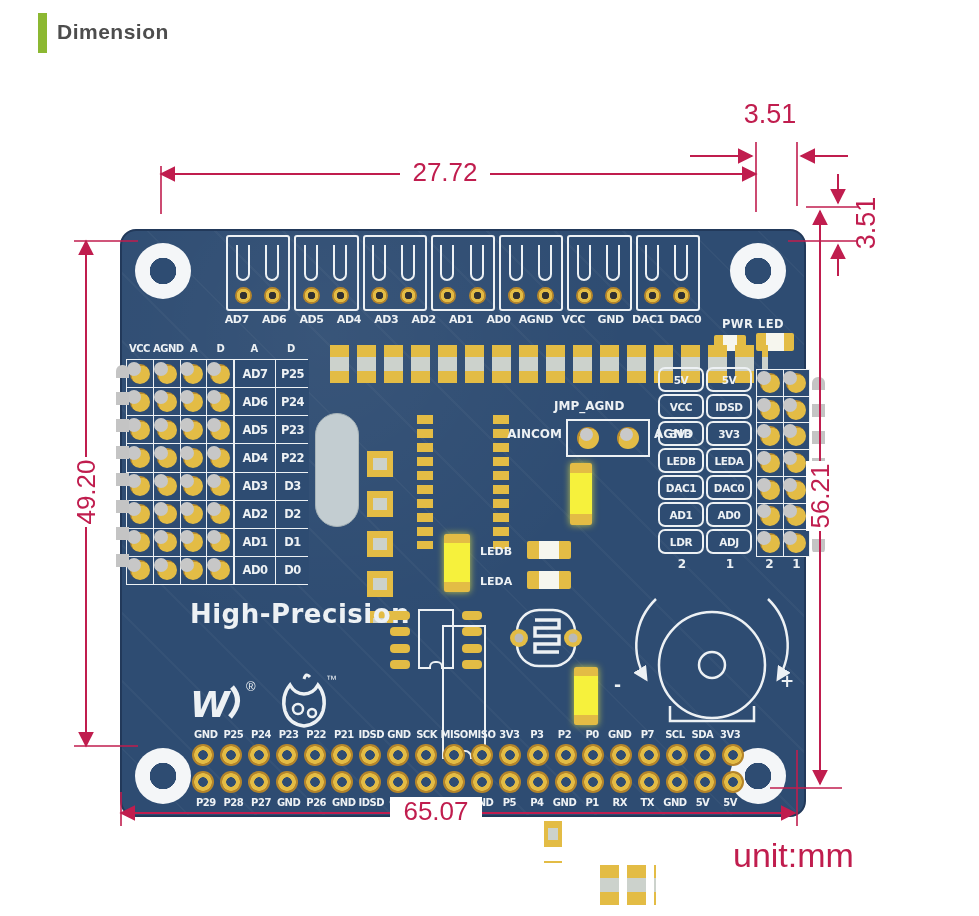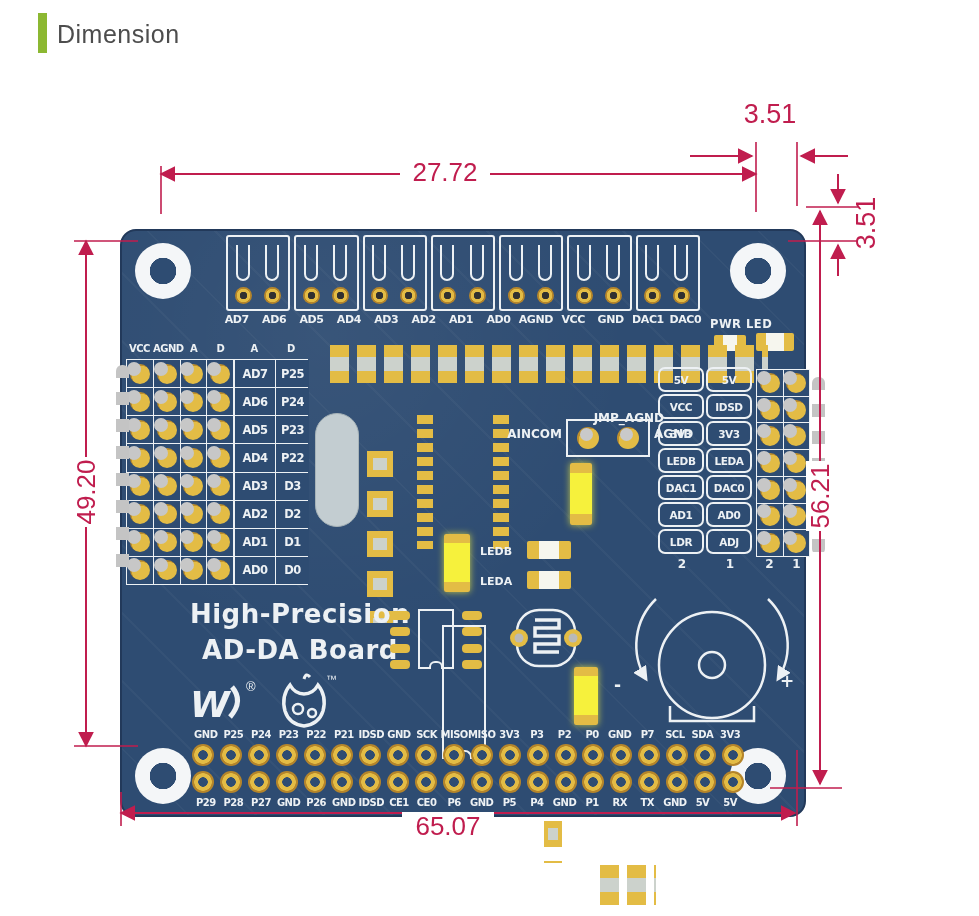--- a/index.html
+++ b/index.html
@@ -6,42 +6,42 @@
     --accent_green:#8cb832; --dimension_red:#c01d4e; --board_blue:#2e4c72;
     --silkscreen:#edf1f4; --pad_gold:#e3bc45; --header_gray:#4d4d4d;
   }
   *{margin:0;padding:0;box-sizing:border-box;}
   body{background:#fff;font-family:"Liberation Sans",sans-serif;}
   .stage{position:relative;width:979px;height:916px;background:#fff;overflow:hidden;}
   .abs{position:absolute;}
 
   
   .hdr-bar{left:38px;top:13px;width:9px;height:40px;background:var(--accent_green);}
-  .hdr-title{left:57px;top:20px;font-size:25px;font-weight:normal;color:var(--header_gray);letter-spacing:.5px;}
+  .hdr-title{left:57px;top:20px;font-size:21px;font-weight:bold;color:var(--header_gray);letter-spacing:.5px;}
 
   
   .board{left:120px;top:201px;width:686px;height:588px;background:
      radial-gradient(circle at 30% 18%,rgba(255,255,255,.05),transparent 45%),
      repeating-linear-gradient(45deg,transparent 0 46px,rgba(255,255,255,.03) 46px 48px),
      var(--board_blue);
      border:2px solid #22395a;border-radius:16px;z-index:1;margin-top:28px;}
   .hole{width:56px;height:56px;border-radius:50%;
      background:radial-gradient(circle,var(--board_blue) 0 13px,#f4f6f8 13.5px 28px);}
   .silk{color:var(--silkscreen);font-family:"DejaVu Sans",sans-serif;font-weight:bold;}
 
   
   .term-strip{left:104px;top:4px;width:474px;height:76px;display:flex;gap:4px;}
   .term-box{flex:1;border:2px solid var(--silkscreen);border-radius:3px;display:flex;justify-content:space-around;align-items:flex-end;padding:2px 1px;}
   .term-pin{position:relative;width:20px;height:62px;}
   .term-u{position:absolute;top:0;left:2px;width:14px;height:36px;border:2px solid var(--silkscreen);border-top:none;border-radius:0 0 9px 9px;}
   .term-pad{position:absolute;bottom:3px;left:1px;width:17px;height:17px;border-radius:50%;
      background:radial-gradient(circle,#303030 0 3.5px,var(--pad_gold) 4px 6.5px,#b5852a 7px 8.5px);}
   .top-labels{left:96px;top:82px;width:486px;display:flex;}
   .pinlab{flex:1;text-align:center;font-size:11px;letter-spacing:-.4px;}
-  .pwr-label{left:588px;top:86px;width:86px;font-size:11.5px;letter-spacing:.5px;}
+  .pwr-label{left:588px;top:86px;width:86px;text-align:center;font-size:11.5px;letter-spacing:.5px;}
   .led-chip{background:linear-gradient(90deg,var(--pad_gold) 0 27%,#f6f6ee 27% 73%,var(--pad_gold) 73%);border-radius:2px;}
 
   
   .smd-h{background:repeating-linear-gradient(90deg,var(--pad_gold) 0 19px,transparent 19px 27px);position:relative;}
   .smd-h::after{content:"";position:absolute;left:0;right:0;top:32%;bottom:32%;
      background:repeating-linear-gradient(90deg,#ccd2cc 0 19px,transparent 19px 27px);}
   .smd-v{background:repeating-linear-gradient(180deg,var(--pad_gold) 0 26px,transparent 26px 40px);position:relative;}
   .smd-v::after{content:"";position:absolute;top:0;bottom:0;left:22%;right:22%;
      background:repeating-linear-gradient(180deg,transparent 0 7px,#ccd2cc 7px 19px,transparent 19px 40px);}
   .yellow-led{background:linear-gradient(180deg,var(--pad_gold) 0 16%,#f6f13c 16% 82%,var(--pad_gold) 82%);
@@ -338,21 +338,21 @@
         <div class="lcell">D0</div>
       </div>
     <div class="abs gray-strip" style="left:-6px;top:134px;height:214px;"></div>
 
     <div class="abs crystal"></div>
     <div class="abs smd-v" style="left:245px;top:182px;width:26px;height:172px;"></div>
     <div class="abs ssop-pads" style="left:295px;top:184px;"></div>
     <div class="abs ssop-body"></div>
     <div class="abs ssop-pads" style="left:371px;top:184px;"></div>
 
-    <div class="abs silk" style="left:432px;top:180px;width:110px;text-align:right;font-size:12px;">JMP_AGND</div>
+    <div class="abs silk" style="left:432px;top:168px;width:110px;text-align:left;font-size:12px;">JMP_AGND</div>
     <div class="abs jmp-box">
       <div class="jmp-pad"></div>
       <div class="jmp-pad"></div>
     </div>
     <div class="abs silk" style="left:372px;top:196px;width:68px;text-align:right;font-size:12px;">AINCOM</div>
     <div class="abs silk" style="left:532px;top:196px;width:54px;font-size:12px;">AGND</div>
 
     <div class="abs yellow-led" style="left:448px;top:232px;width:22px;height:62px;"></div>
     <div class="abs smd-v" style="left:422px;top:246px;width:18px;height:42px;"></div>
     <div class="abs smd-h" style="left:478px;top:248px;width:56px;height:40px;"></div>
@@ -427,21 +427,20 @@
       </div>
     <div class="abs gray-strip" style="left:690px;top:146px;height:178px;"></div>
 
     <div class="abs yellow-led" style="left:322px;top:303px;width:26px;height:58px;"></div>
     <div class="abs silk" style="left:358px;top:314px;width:44px;font-size:11px;">LEDB</div>
     <div class="abs silk" style="left:358px;top:344px;width:44px;font-size:11px;">LEDA</div>
     <div class="abs led-chip" style="left:405px;top:310px;width:44px;height:18px;"></div>
     <div class="abs led-chip" style="left:405px;top:340px;width:44px;height:18px;"></div>
 
     <div class="abs silk btitle" style="left:28px;top:368px;">High-Precision</div>
-    <div class="abs silk btitle" style="left:28px;top:404px;">AD-DA Board</div>
 
     <svg class="abs" style="left:66px;top:444px;z-index:2;" width="76" height="54" viewBox="0 0 76 54">
       <text x="2" y="42" font-size="36" font-style="italic" font-weight="bold" fill="#edf1f4" font-family="DejaVu Sans">W</text>
       <path d="M44,12 q12,14 -2,30" stroke="#edf1f4" stroke-width="5" fill="none"></path>
       <text x="58" y="16" font-size="13" fill="#edf1f4">®</text>
     </svg>
     <svg class="abs" style="left:152px;top:440px;z-index:2;" width="70" height="60" viewBox="0 0 70 60">
       <path d="M16,14 q-9,11 -5,26 q4,13 19,15 q15,-2 19,-15 q4,-15 -5,-26 q-5,9 -14,9 q-9,0 -14,-9 z" fill="none" stroke="#edf1f4" stroke-width="3.5"></path>
       <circle cx="24" cy="38" r="5" fill="none" stroke="#edf1f4" stroke-width="2.5"></circle>
       <circle cx="38" cy="42" r="4" fill="none" stroke="#edf1f4" stroke-width="2.5"></circle>
@@ -610,15 +609,16 @@
       <line x1="820" y1="211" x2="820" y2="784" marker-start="url(#arr)" marker-end="url(#arr)"></line>
       <line x1="121" y1="813" x2="795" y2="813" marker-start="url(#arr)" marker-end="url(#arr)"></line>
     </g>
   </svg>
 
   <div class="abs dim-label" style="left:400px;top:158px;width:90px;">27.72</div>
   <div class="abs dim-label" style="left:733px;top:100px;width:74px;background:transparent;font-size:27px;">3.51</div>
   <div class="abs dim-label rot" style="left:831px;top:209px;width:70px;background:transparent;font-size:27px;">3.51</div>
   <div class="abs dim-label rot" style="left:51px;top:478px;width:70px;">49.20</div>
   <div class="abs dim-label rot" style="left:785px;top:482px;width:70px;">56.21</div>
-  <div class="abs dim-label" style="left:402px;top:797px;width:92px;margin-top:15px;">65.07</div>
+  <div class="abs dim-label" style="left:390px;top:797px;width:92px;">65.07</div>
+  <div class="abs unit">unit:mm</div>
 
 </div>
 
 </body></html>

